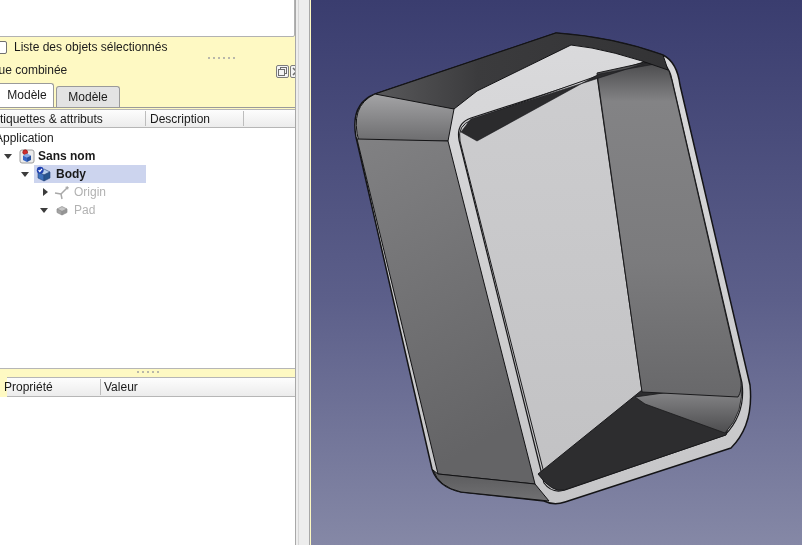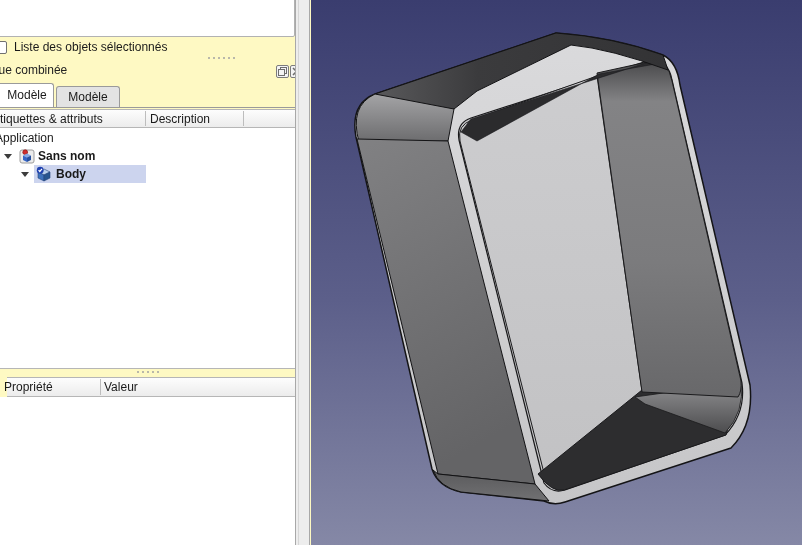--- a/index.html
+++ b/index.html
@@ -138,21 +138,42 @@
         <svg class="ticon" style="left:19px" width="16" height="16" viewBox="0 0 16 16">
           <rect x="1" y="2" width="14" height="13" rx="2" fill="#ececec" stroke="#9c9c9c"></rect>
           <circle cx="6.2" cy="4.2" r="2.4" fill="#cf2d2d" stroke="#8c1414" stroke-width="0.7"></circle>
           <path d="M4,7.5 L8,5.5 L12,7.5 L8,9.5 Z" fill="#86a8e4"></path>
           <path d="M4,7.5 L8,9.5 L8,14 L4,12 Z" fill="#3565c8"></path>
           <path d="M8,9.5 L12,7.5 L12,12 L8,14 Z" fill="#27509f"></path>
         </svg>
         <span class="txt bold" style="left:38px">Sans nom</span>
       </div>
 
-
+      <div class="trow" style="top:55px">
+        <svg class="expander" style="left:41px" width="8" height="8" viewBox="0 0 8 8">
+          <path d="M2,0 L7,4 L2,8 Z" fill="#3c3c3c"></path>
+        </svg>
+        <svg class="ticon" style="left:54px" width="16" height="16" viewBox="0 0 16 16">
+          <path d="M7,10 L14,3 M7,10 L1,9 M7,10 L8,15" stroke="#a8a8a8" stroke-width="1.5" fill="none"></path>
+          <path d="M14,3 L11.6,3.4 M14,3 L13.6,5.4" stroke="#a8a8a8" stroke-width="1.2" fill="none"></path>
+        </svg>
+        <span class="txt grayed" style="left:74px">Origin</span>
+      </div>
+
+      <div class="trow" style="top:73px">
+        <svg class="expander" style="left:40px" width="8" height="8" viewBox="0 0 8 8">
+          <path d="M0,2 L8,2 L4,7 Z" fill="#3c3c3c"></path>
+        </svg>
+        <svg class="ticon" style="left:54px" width="16" height="16" viewBox="0 0 16 16">
+          <path d="M3,7 L8,4.5 L13,7 L8,9.5 Z" fill="#c6c6c6" stroke="#8e8e8e" stroke-width="0.7"></path>
+          <path d="M3,7 L3,10.5 L8,13 L8,9.5 Z" fill="#a4a4a4" stroke="#8e8e8e" stroke-width="0.7"></path>
+          <path d="M8,9.5 L13,7 L13,10.5 L8,13 Z" fill="#969696" stroke="#8e8e8e" stroke-width="0.7"></path>
+        </svg>
+        <span class="txt grayed" style="left:74px">Pad</span>
+      </div>
 
 
     </div>
 
     <div id="splitter2" class="abs splitter-dots">
       <i></i>
         <i></i>
         <i></i>
         <i></i>
         <i></i>

